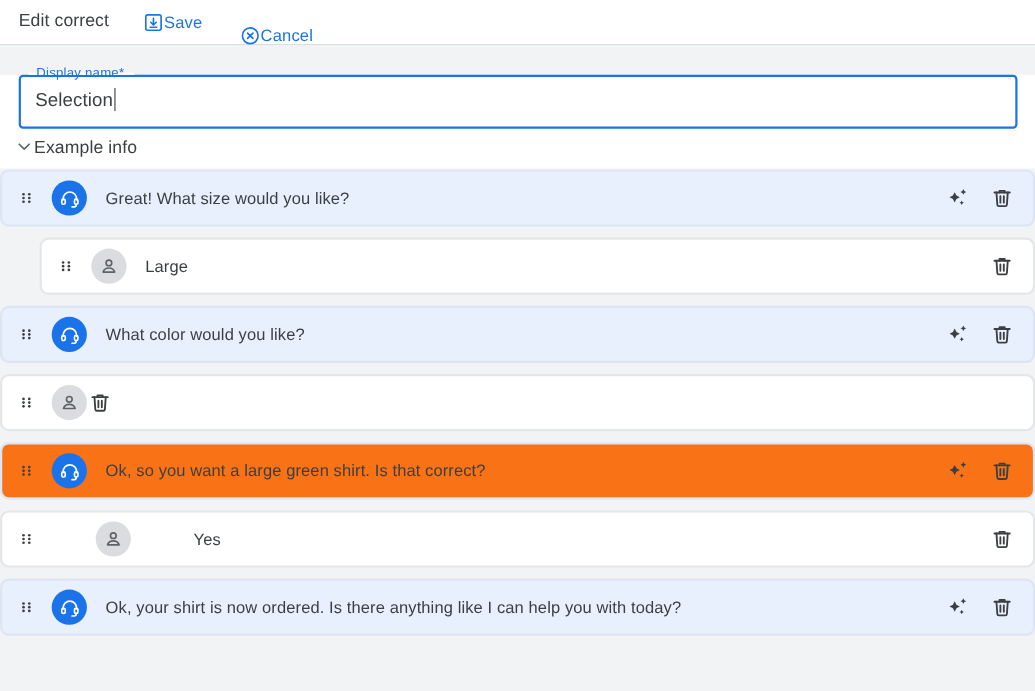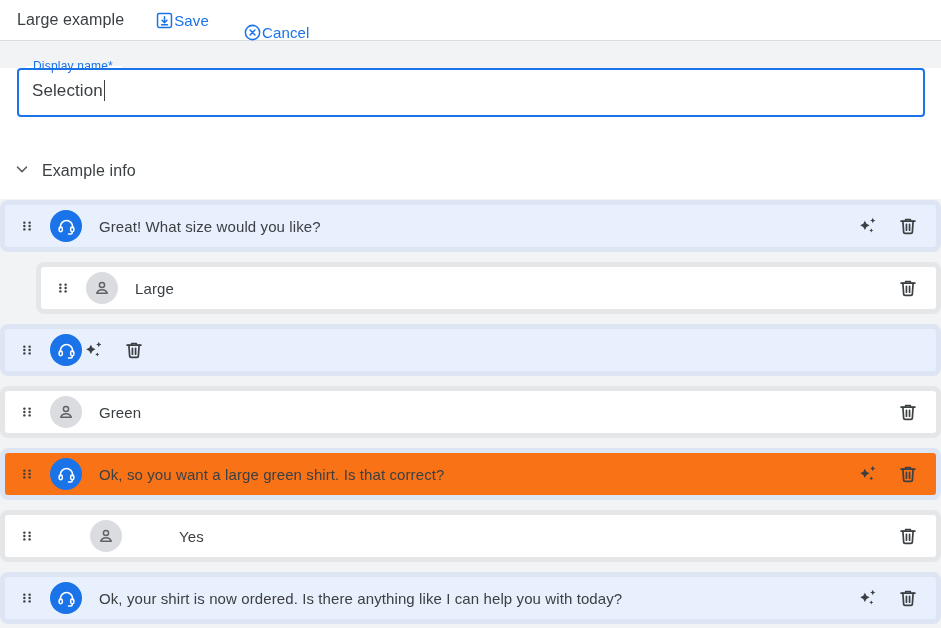--- a/index.html
+++ b/index.html
@@ -104,45 +104,43 @@
     height: 21px;
     background: #3c4043;
     margin-left: 1px;
     vertical-align: middle;
   }
 
   
   .section-header {
     display: flex;
     align-items: center;
-    gap: 11px;
     padding: 0 0 0 13px;
-    height: 56px;
+    height: 36px;
     background: #ffffff;
     cursor: pointer;
-    margin-top: 26px;
   }
   .section-title {
     font-size: 16px;
     color: #3c4043;
     letter-spacing: .1px;
   }
   .chevron { display: block; }
 
   
   .rows {
     background: #f1f3f4;
     padding-top: 1px;
   }
   .row {
     display: flex;
     align-items: center;
     height: 52px;
     margin-bottom: 10px;
-    border: 5px solid #ec4899;
+    border: 2px solid #ec4899;
     border-radius: 8px;
     box-sizing: border-box;
     padding: 0 14px 0 13px;
     position: relative;
   }
   .row.agent {
     background: #e8f0fe;
     border-color: #dde5f5;
   }
   .row.user {
@@ -196,21 +194,21 @@
     cursor: pointer;
     background: none;
     border: none;
     padding: 0;
   }
 </style>
 </head>
 <body>
 
 <div class="header">
-  <span class="header-title">Large example</span>
+  <span class="header-title">Edit correct</span>
 
   <button class="header-action save">
     <span>
       <svg width="19" height="19" viewBox="0 0 24 24" fill="none" stroke="#1a73e8" stroke-width="1.9">
         <rect x="3.2" y="3.2" width="17.6" height="17.6" rx="2.2"></rect>
         <path d="M12 7.2v7.2M12 14.8l-3.1-3.1M12 14.8l3.1-3.1" stroke-linecap="round" stroke-linejoin="round"></path>
         <path d="M8.3 17.4h7.4" stroke-linecap="round"></path>
       </svg>
     </span>
     <span class="header-action-label">Save</span>
@@ -364,20 +362,21 @@
               <g fill="none" stroke="#ffffff" stroke-width="1.75" stroke-linecap="round" stroke-linejoin="round">
                 <path d="M5 13.3v-1.1a7 7 0 0 1 14 0v1.1"></path>
                 <rect x="3.6" y="12.6" width="3.6" height="5.3" rx="1.6"></rect>
                 <rect x="16.8" y="12.6" width="3.6" height="5.3" rx="1.6"></rect>
                 <path d="M18.6 17.9v.7a2 2 0 0 1-2 2h-2.3"></path>
               </g>
             </svg>
           </span>
         </span>
       </div>
+      <div class="row-text">What color would you like?</div>
       <div class="row-actions">
         <button class="icon-btn">
           <span style="display: flex;">
             <svg width="22" height="22" viewBox="0 0 24 24">
               <g fill="#3c4043">
                 <path d="M8.6 6.2l1.75 3.35L13.7 11.3l-3.35 1.75L8.6 16.4l-1.75-3.35L3.5 11.3l3.35-1.75z"></path>
                 <path d="M17.2 3.1l.95 1.95 1.95.95-1.95.95-.95 1.95-.95-1.95-1.95-.95 1.95-.95z"></path>
                 <path d="M15.6 14.6l.72 1.47 1.47.72-1.47.72-.72 1.47-.72-1.47-1.47-.72 1.47-.72z"></path>
               </g>
             </svg>
@@ -415,21 +414,20 @@
           <span style="display: flex;">
             <svg width="20" height="20" viewBox="0 0 24 24">
               <g fill="none" stroke="#5f6368" stroke-width="1.8" stroke-linecap="round" stroke-linejoin="round">
                 <circle cx="12" cy="8.4" r="3.1"></circle>
                 <path d="M5.7 18.4c.9-2.9 3.4-4.4 6.3-4.4s5.4 1.5 6.3 4.4z"></path>
               </g>
             </svg>
           </span>
         </span>
       </div>
-      <div class="row-text">Green</div>
       <div class="row-actions">
         <button class="icon-btn">
           <span style="display: flex;">
             <svg width="22" height="22" viewBox="0 0 24 24">
               <g fill="none" stroke="#3c4043" stroke-width="1.85" stroke-linecap="round" stroke-linejoin="round">
                 <path d="M4.4 6.6h15.2"></path>
                 <path d="M9.4 6.6V4.9h5.2v1.7"></path>
                 <path d="M6.4 6.6l.85 12.1a1.5 1.5 0 0 0 1.5 1.4h6.5a1.5 1.5 0 0 0 1.5-1.4l.85-12.1"></path>
                 <path d="M10.3 10.2v6.4M13.7 10.2v6.4"></path>
               </g>

